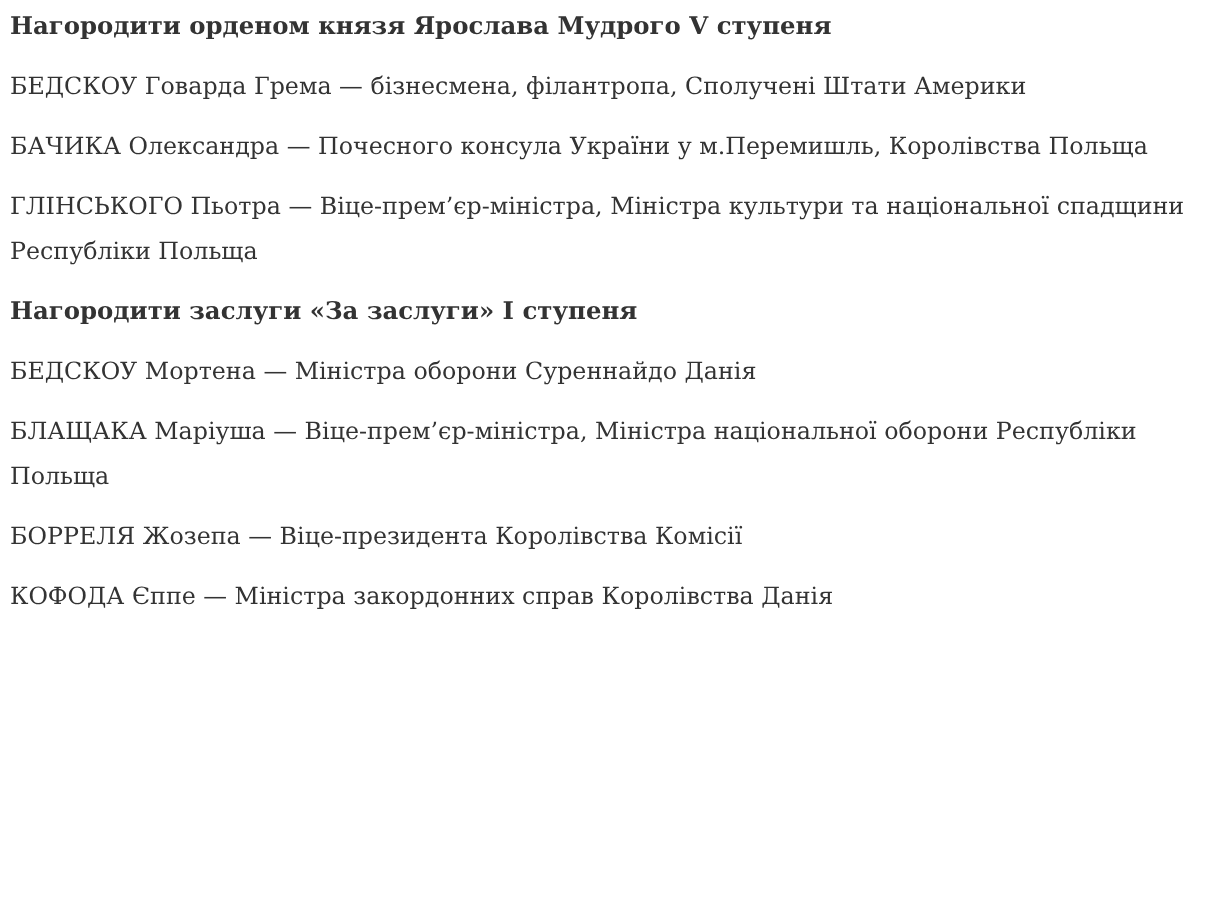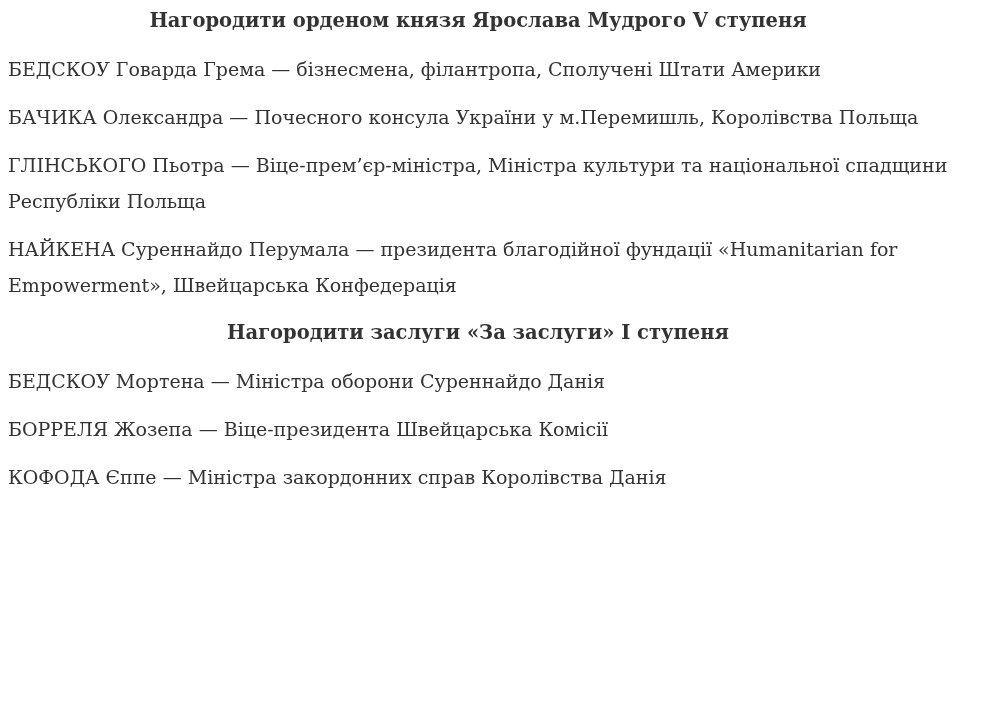--- a/index.html
+++ b/index.html
@@ -17,42 +17,41 @@
     font-family: "DejaVu Serif", "Liberation Serif", serif;
     font-size: 19px;
     line-height: 36px;
     overflow: hidden;
   }
   .section-heading {
     font-size: 19.5px;
     font-weight: bold;
     margin: 0 0 12px 0;
     line-height: 36px;
-    text-align: center;
   }
   .award-entry {
     margin: 0 0 12px 0;
     font-weight: normal;
   }
 </style>
 </head>
 <body>
 
 <div class="document">
 
   <section>
     <h2 class="section-heading">Нагородити орденом князя Ярослава Мудрого V ступеня</h2>
 
     <p class="award-entry">БЕДСКОУ Говарда Грема — бізнесмена, філантропа, Сполучені Штати Америки</p>
     <p class="award-entry">БАЧИКА Олександра — Почесного консула України у м.Перемишль, Королівства Польща</p>
     <p class="award-entry">ГЛІНСЬКОГО Пьотра — Віце-прем’єр-міністра, Міністра культури та національної спадщини Республіки Польща</p>
-    <p class="award-entry">НАЙКЕНА Суреннайдо Перумала — президента благодійної фундації «Humanitarian for Empowerment», Швейцарська Конфедерація</p>
   </section>
 
   <section>
     <h2 class="section-heading">Нагородити заслуги «За заслуги» І ступеня</h2>
 
     <p class="award-entry">БЕДСКОУ Мортена — Міністра оборони Суреннайдо Данія</p>
-    <p class="award-entry">БОРРЕЛЯ Жозепа — Віце-президента Швейцарська Комісії</p>
+    <p class="award-entry">БЛАЩАКА Маріуша — Віце-прем’єр-міністра, Міністра національної оборони Республіки Польща</p>
+    <p class="award-entry">БОРРЕЛЯ Жозепа — Віце-президента Королівства Комісії</p>
     <p class="award-entry">КОФОДА Єппе — Міністра закордонних справ Королівства Данія</p>
   </section>
 
 </div>
 
 </body></html>

